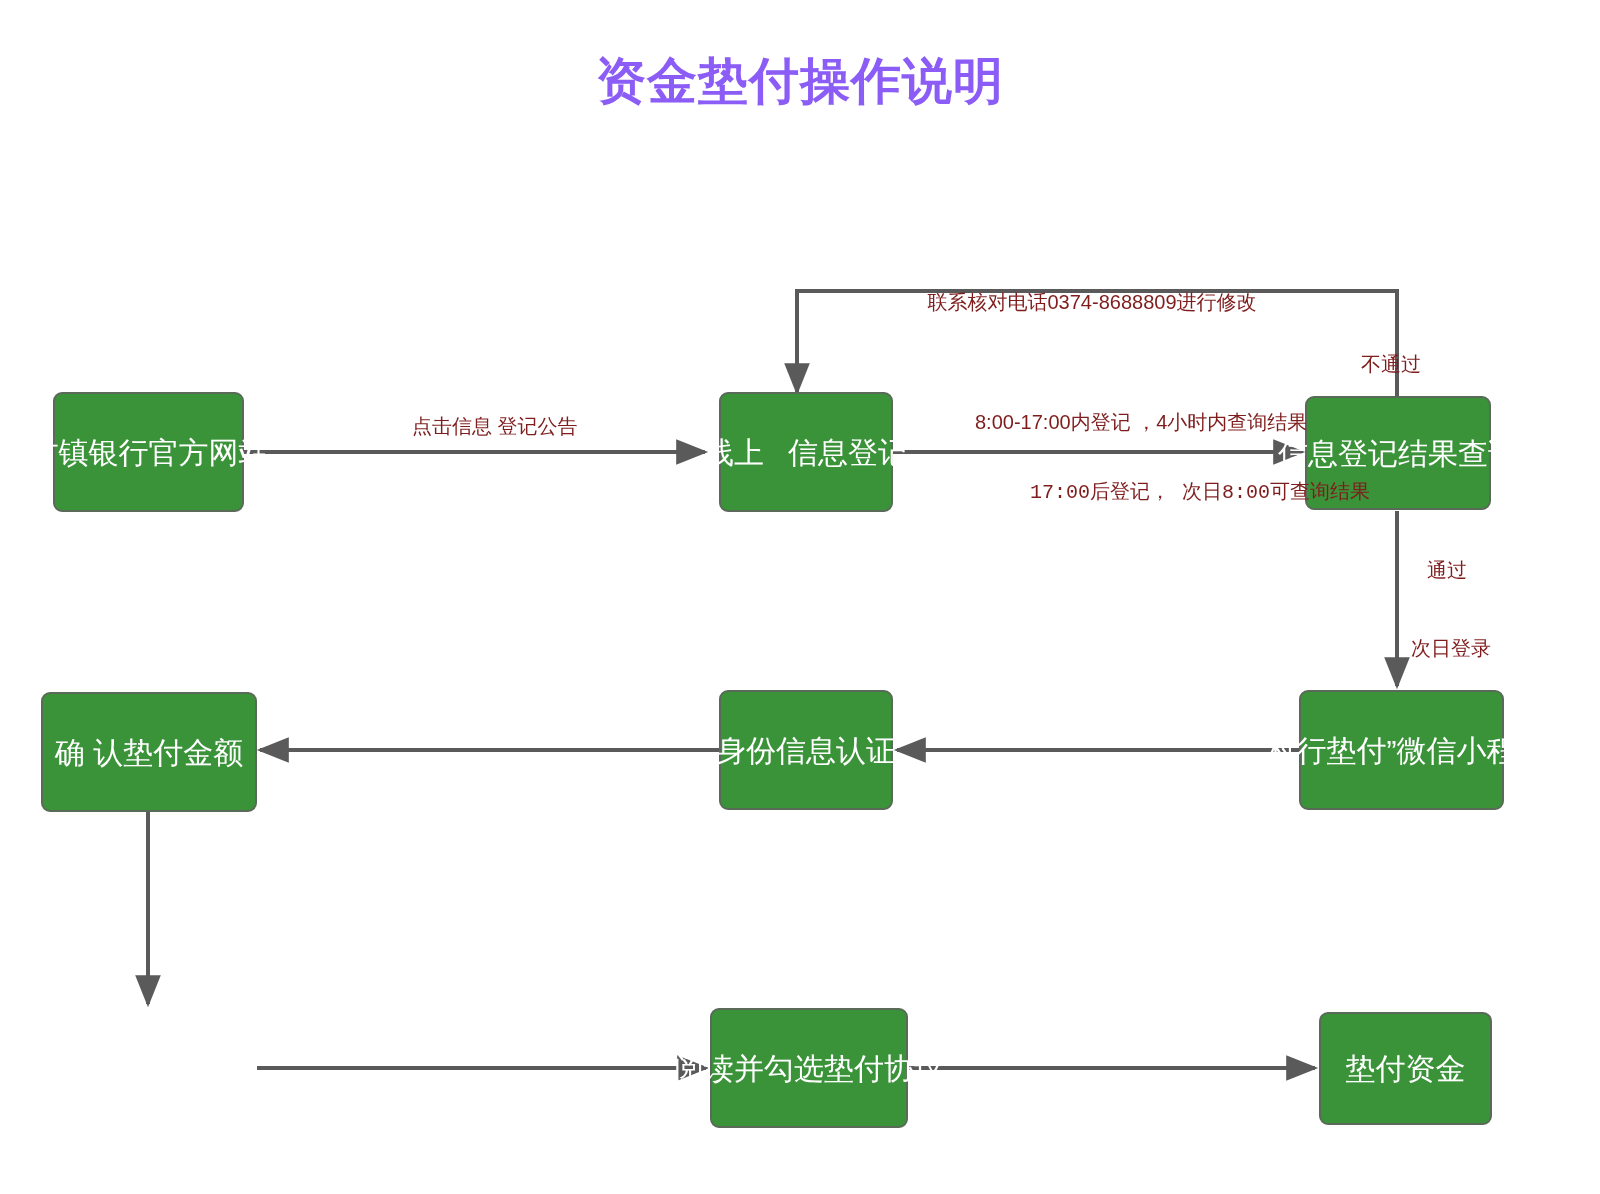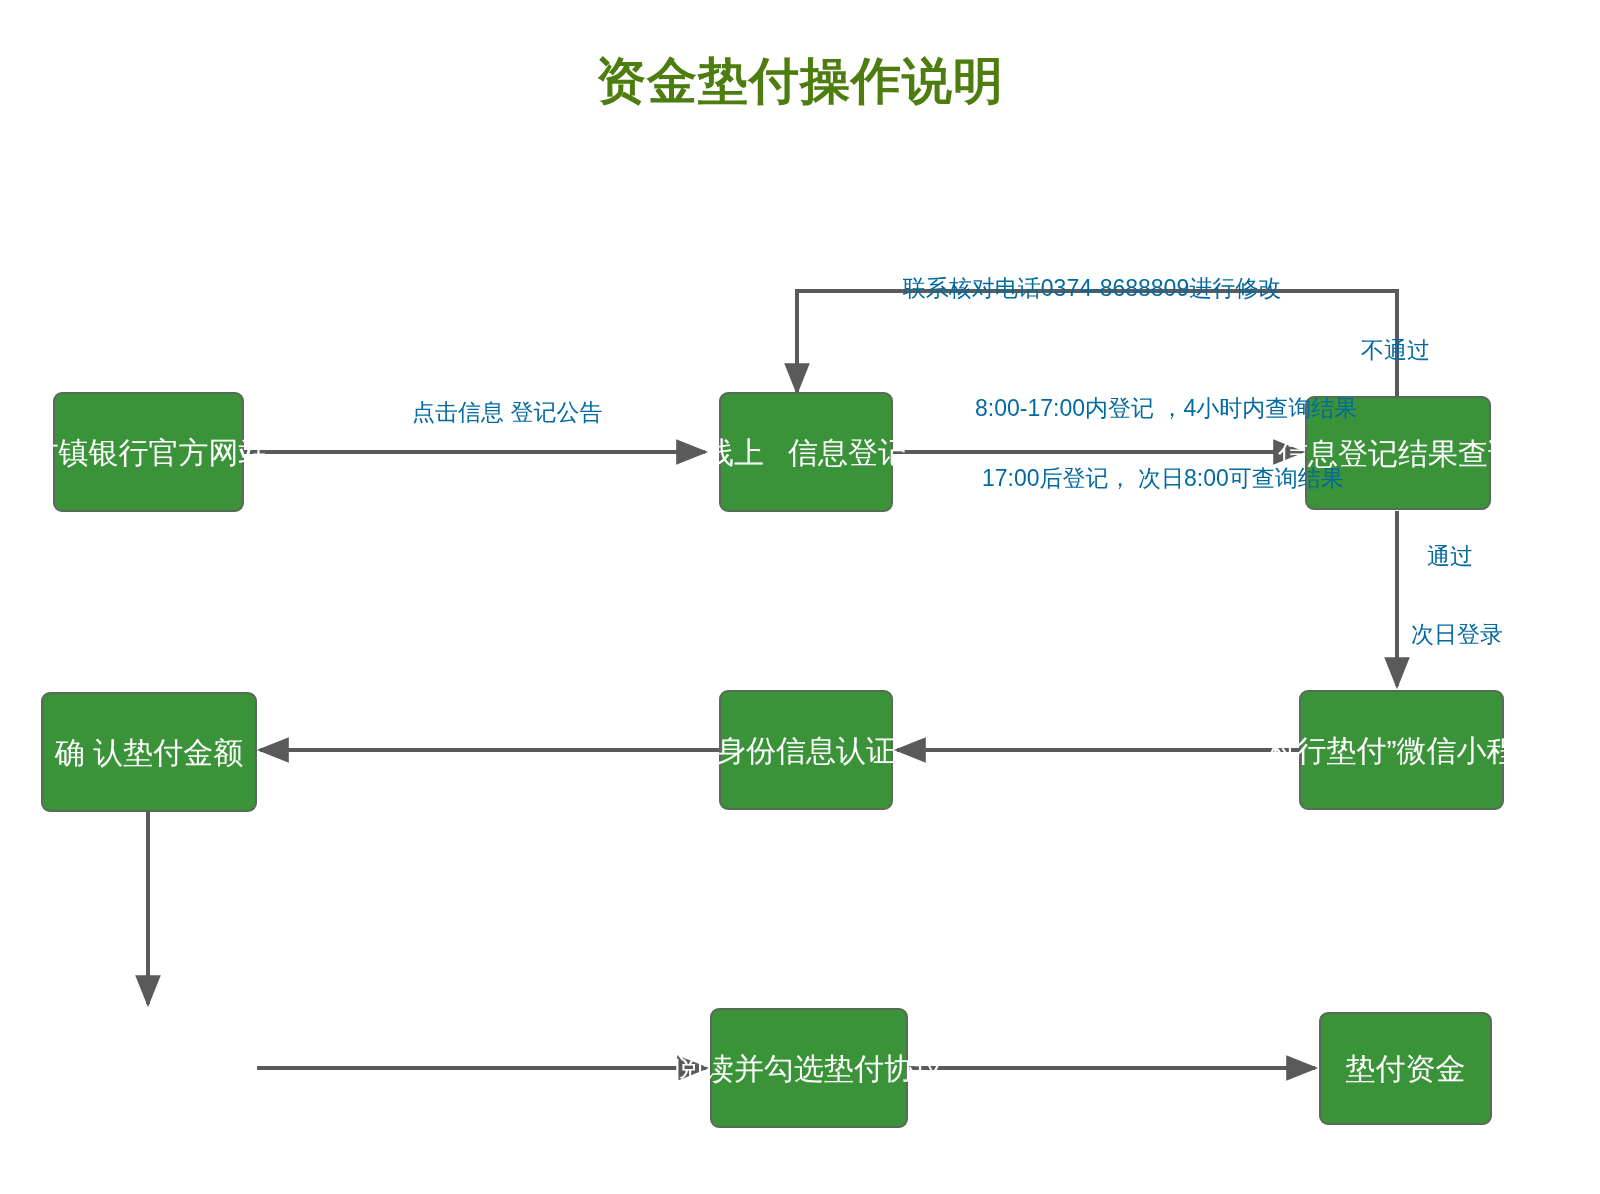--- a/index.html
+++ b/index.html
@@ -27,21 +27,21 @@
     height: 1194px;
   }
   .title {
     position: absolute;
     left: 0;
     top: 48px;
     width: 1600px;
     text-align: center;
     font-size: 50px;
     font-weight: bold;
-    color: #4d7c0f;
+    color: #8b5cf6;
     letter-spacing: 1px;
     white-space: nowrap;
   }
   .node {
     position: absolute;
     box-sizing: border-box;
     background: #3a9338;
     border: 2px solid #5a6a58;
     border-radius: 9px;
     color: #ffffff;
@@ -50,25 +50,26 @@
     align-items: center;
     justify-content: center;
     font-size: 30px;
     line-height: 1.3;
     white-space: nowrap;
     text-align: center;
   }
   .node .ln { display: block; }
   .edge-label {
     position: absolute;
-    color: #0369a1;
-    font-size: 23px;
+    color: #7f1d1d;
+    font-size: 20px;
     line-height: 1.45;
     white-space: nowrap;
     text-align: center;
+    margin-top: 16px;
   }
 </style>
 </head>
 <body>
 
 <div id="canvas">
 
   <svg id="svg-layer" viewBox="0 0 1600 1194" xmlns="http://www.w3.org/2000/svg">
     <defs>
       <marker id="arrow" markerWidth="10" markerHeight="10" refX="7.2" refY="3.6" orient="auto" markerUnits="strokeWidth">
@@ -144,21 +145,21 @@
   <div class="edge-label" style="left:412px; top:396px; width:210px; text-align:left;">
     <span class="ln">点击信息</span>
     <span class="ln">登记公告</span>
   </div>
 
   <div class="edge-label" style="left:975px; top:392px; width:250px;">
     <span class="ln">8:00-17:00内登记</span>
     <span class="ln">，4小时内查询结果</span>
   </div>
 
-  <div class="edge-label" style="left:982px; top:462px; width:250px;">
+  <div class="edge-label" style="left:1030px; top:462px; width:250px;font-family:Liberation Mono, monospace;">
     <span class="ln">17:00后登记，</span>
     <span class="ln">次日8:00可查询结果</span>
   </div>
 
   <div class="edge-label" style="left:1361px; top:334px; width:100px; text-align:left;">
     <span class="ln">不通过</span>
   </div>
 
   <div class="edge-label" style="left:1427px; top:540px; width:100px; text-align:left;">
     <span class="ln">通过</span>

